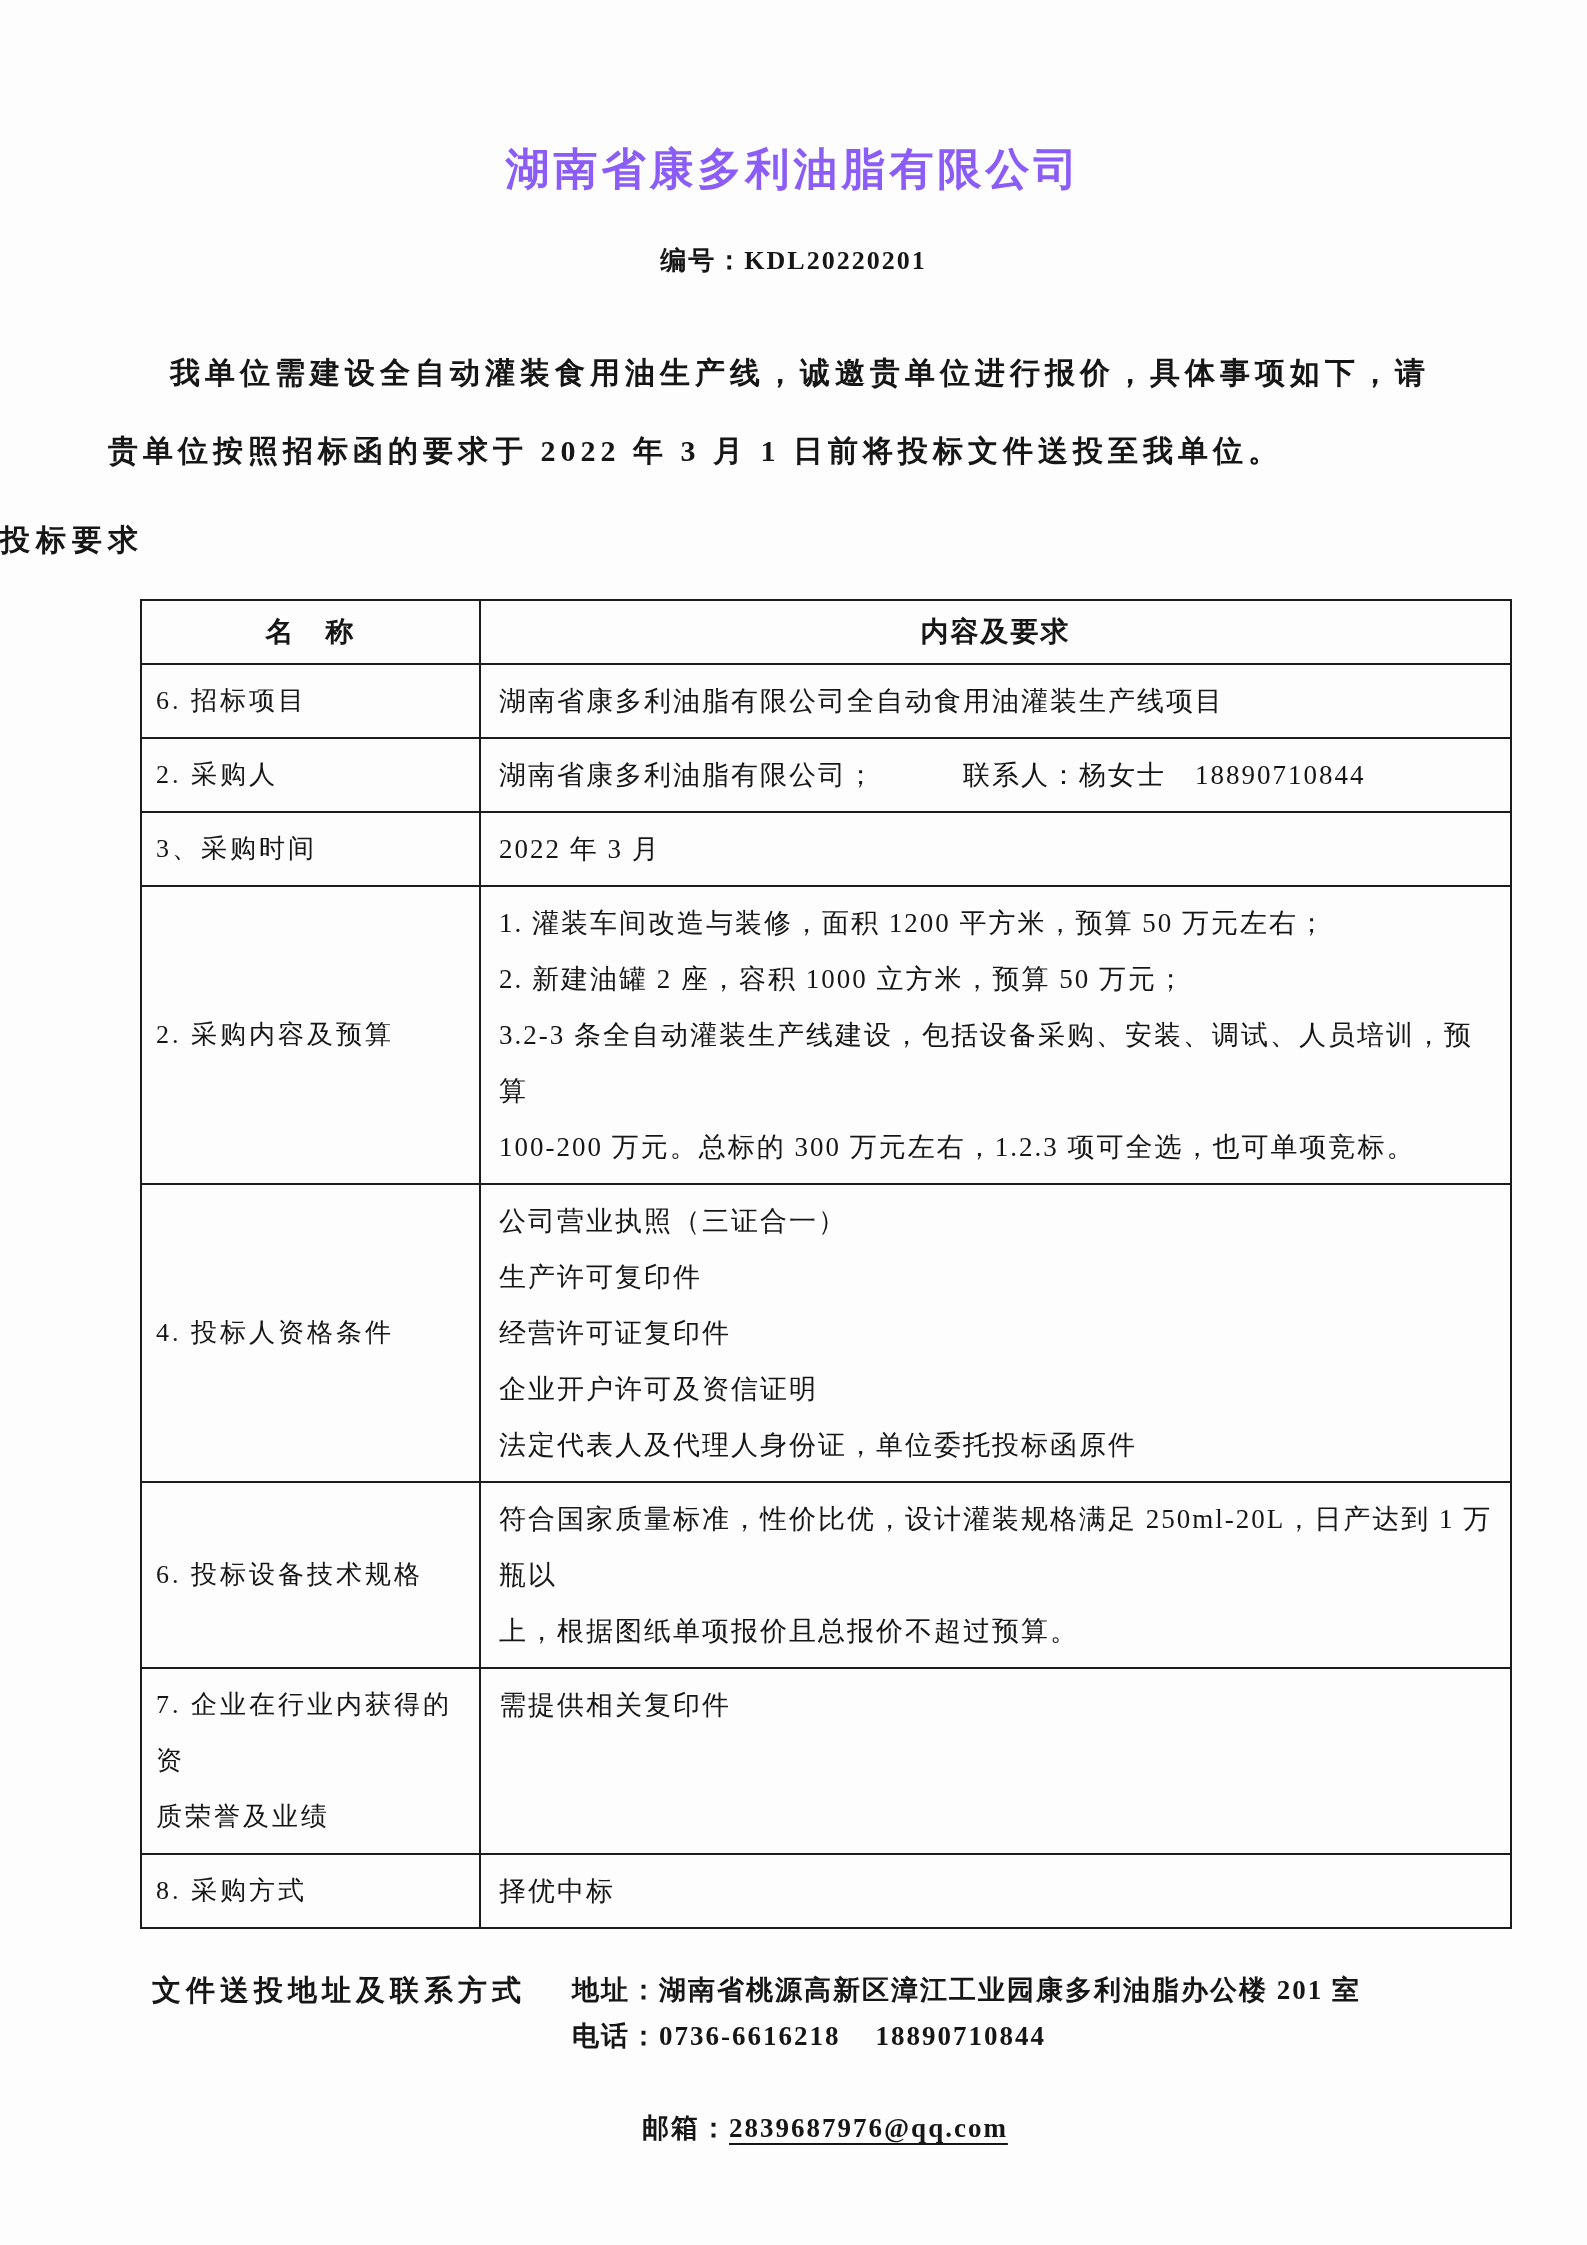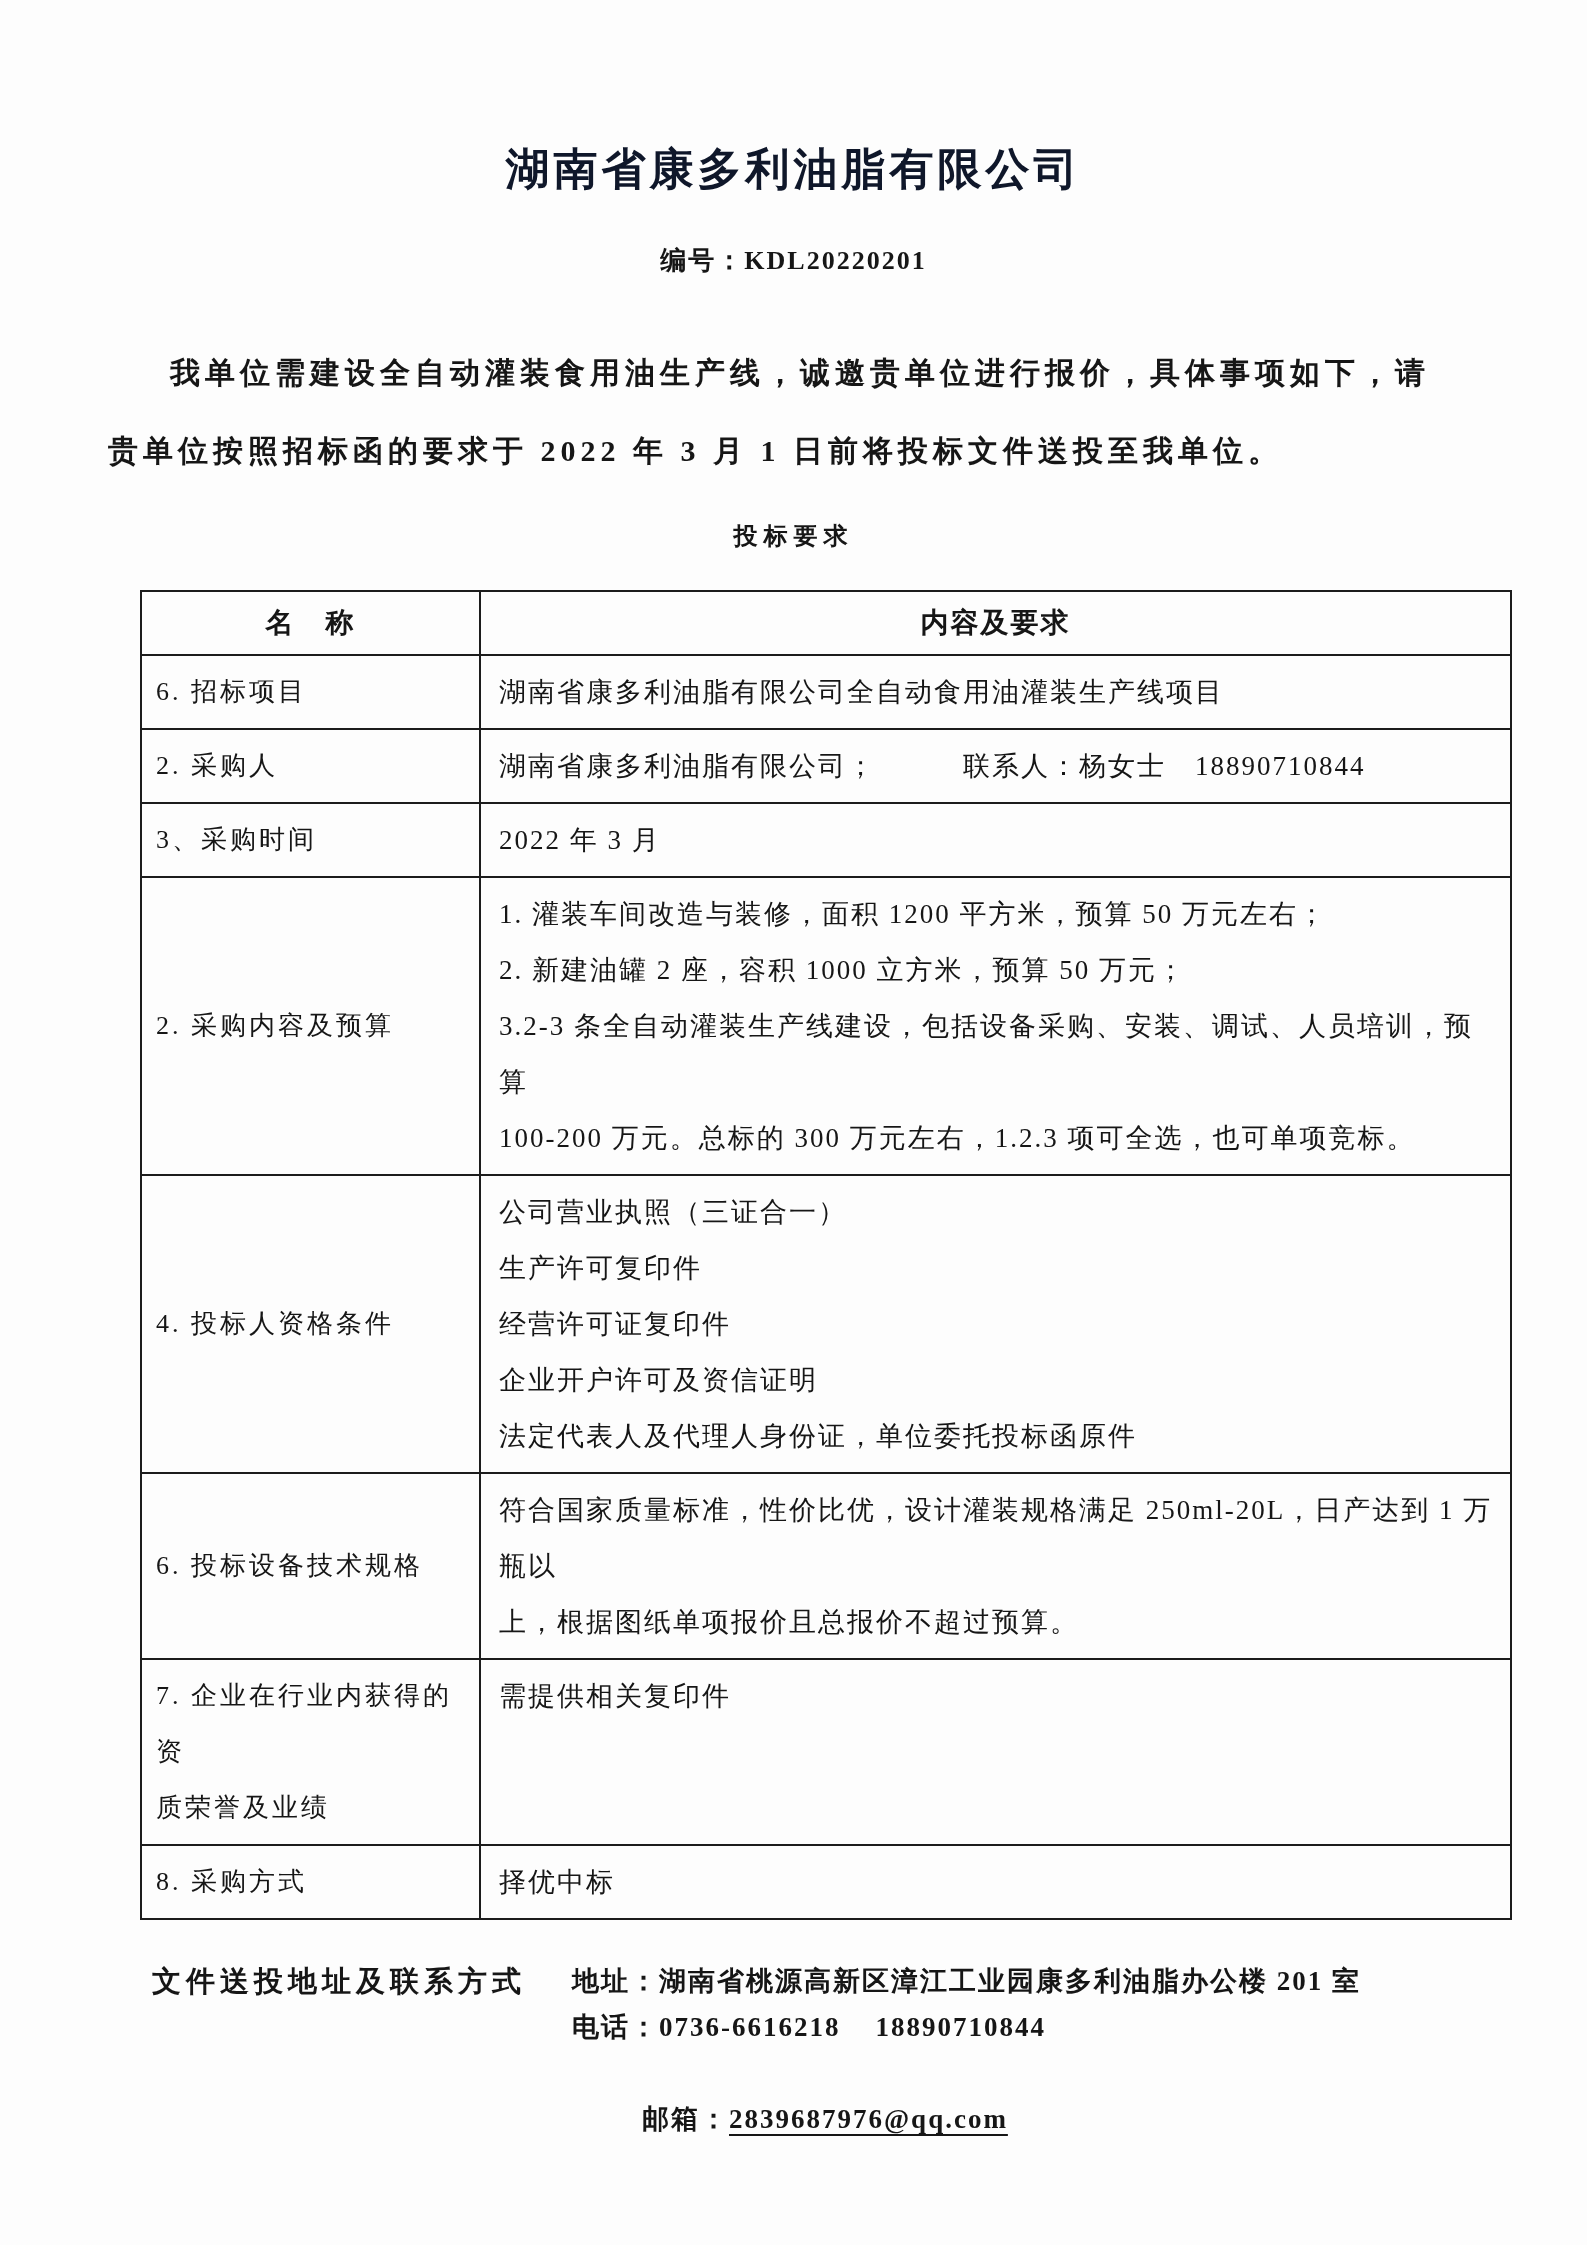--- a/index.html
+++ b/index.html
@@ -8,41 +8,41 @@
     width: 1587px; height: 2245px;
     font-family: "Liberation Serif", "DejaVu Serif", serif;
     color: #161616;
     background: #fdfdfd;
     overflow: hidden;
   }
   .page { width: 1587px; height: 2245px; position: relative; }
 
   .doc-title {
     text-align: center; font-size: 44px; font-weight: 700;
-    letter-spacing: 4px; color: #0f172a;
+    letter-spacing: 4px; color: #8b5cf6;
   }
   .doc-title.first { padding-top: 140px; }
   .doc-title.second { margin-top: 46px; letter-spacing: 3px; }
 
   .doc-no {
     margin-top: 44px; text-align: center;
     font-size: 26px; font-weight: 600; letter-spacing: 2px;
   }
   .doc-no .no-value { font-family: "Liberation Serif", "DejaVu Serif", serif; }
 
   .intro {
     margin: 56px 95px 0 108px;
     font-size: 30px; font-weight: 600;
     letter-spacing: 5px; line-height: 78px;
   }
   .intro .line1 { text-indent: 62px; }
 
   .section-title {
-    margin-top: 30px; text-align: center;
-    font-size: 24px; font-weight: 700; letter-spacing: 6px;
+    margin-top: 30px; text-align: left;
+    font-size: 30px; font-weight: 700; letter-spacing: 6px;
   }
 
   table.req {
     border-collapse: collapse;
     margin: 38px 0 0 140px;
     width: 1372px;
     table-layout: fixed;
   }
   table.req th, table.req td { border: 2px solid #1c1c1c; }
   table.req col.c1 { width: 339px; }

